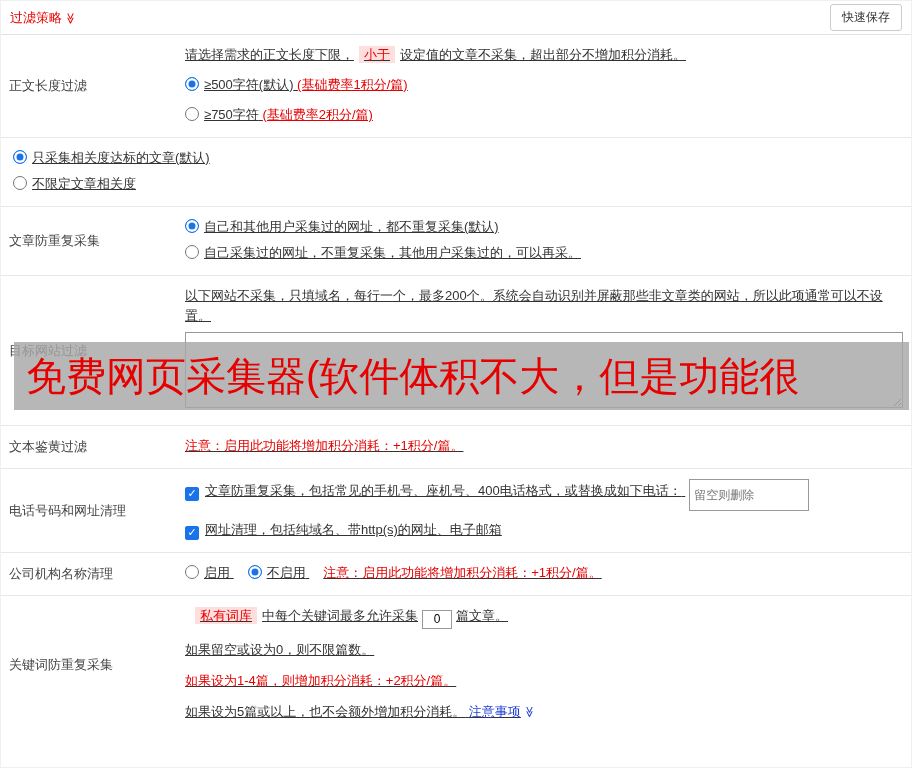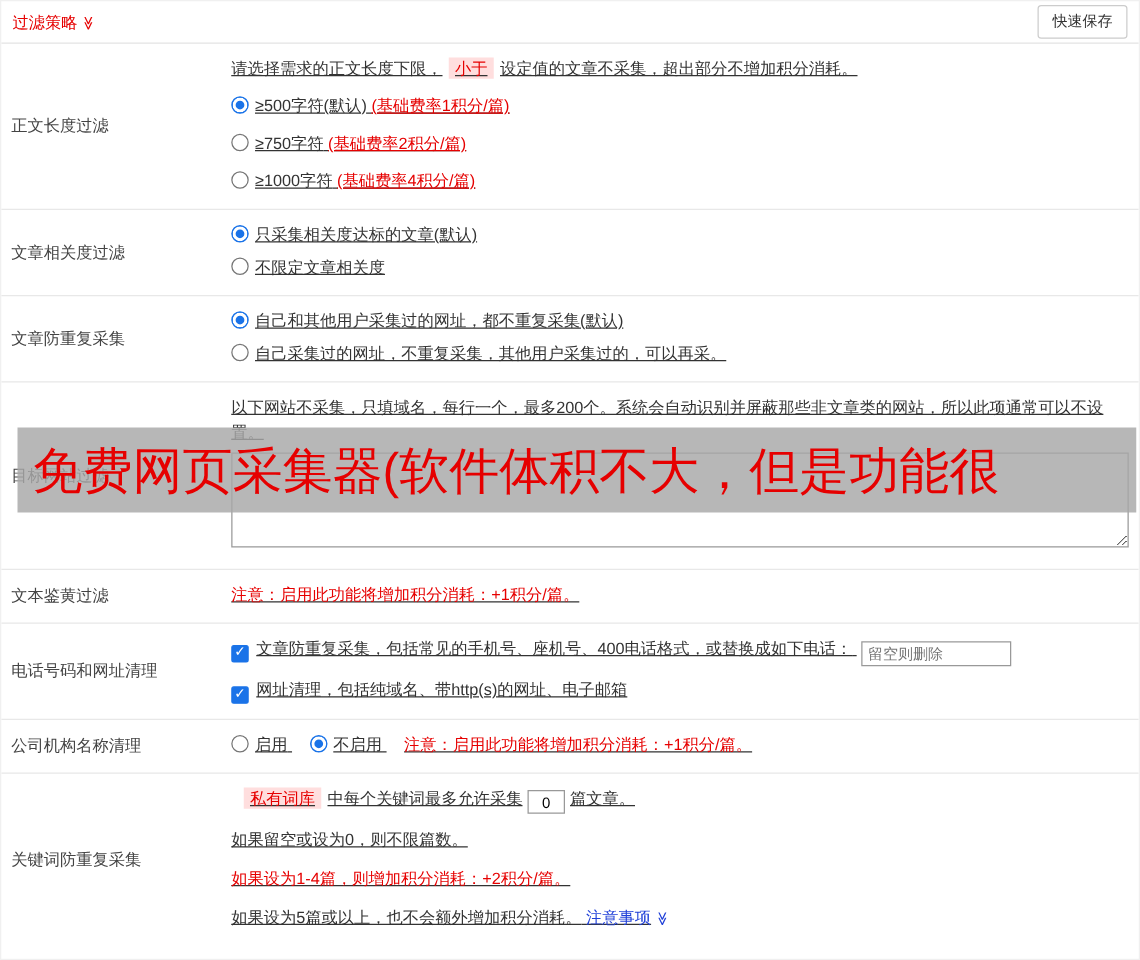--- a/index.html
+++ b/index.html
@@ -55,21 +55,21 @@
   .mline:first-child { margin-top:0; }
   .sites-textarea {
     display:block; width:718px; height:76px; margin-top:6px;
     border:1px solid #999; resize:both; font-family:inherit; font-size:13px;
   }
   .small-input {
     width:30px; height:19px; border:1px solid #999; text-align:center;
     font-size:12px; font-family:inherit; vertical-align:-3px; margin:0 4px;
   }
   .phone-input {
-    width:120px; height:20px; border:1px solid #999; font-size:12px;
+    width:120px; height:32px; border:1px solid #999; font-size:12px;
     font-family:inherit; padding:1px 4px; vertical-align:-4px; margin-left:4px;
   }
   .overlay {
     position:absolute; left:13px; right:2px; top:341px; height:68px;
     background:rgba(167,167,167,0.82);
     display:flex; align-items:center; padding:0 12px;
     font-size:40px; color:#e60000; white-space:nowrap; overflow:hidden;
     z-index:5;
   }
 </style>
@@ -94,29 +94,24 @@
           <span>请选择需求的正文长度下限，</span><span class="hl">小于</span><span>设定值的文章不采集，超出部分不增加积分消耗。</span>
         </div>
         <label class="opt">
           <span class="radio checked"></span><span>≥500字符(默认)</span>
           <span class="red underline">(基础费率1积分/篇)</span>
         </label>
         <label class="opt">
           <span class="radio"></span><span>≥750字符</span>
           <span class="red underline">(基础费率2积分/篇)</span>
         </label>
-        <label class="opt">
-          <span class="radio"></span><span>≥1000字符</span>
-          <span class="red underline">(基础费率4积分/篇)</span>
-        </label>
       </div>
     </div>
 
     <div class="row">
-      <div class="row-label">文章相关度过滤</div>
       <div class="row-content">
         <label class="opt2">
           <span class="radio checked"></span><span>只采集相关度达标的文章(默认)</span>
         </label>
         <label class="opt2">
           <span class="radio"></span><span>不限定文章相关度</span>
         </label>
       </div>
     </div>
 

